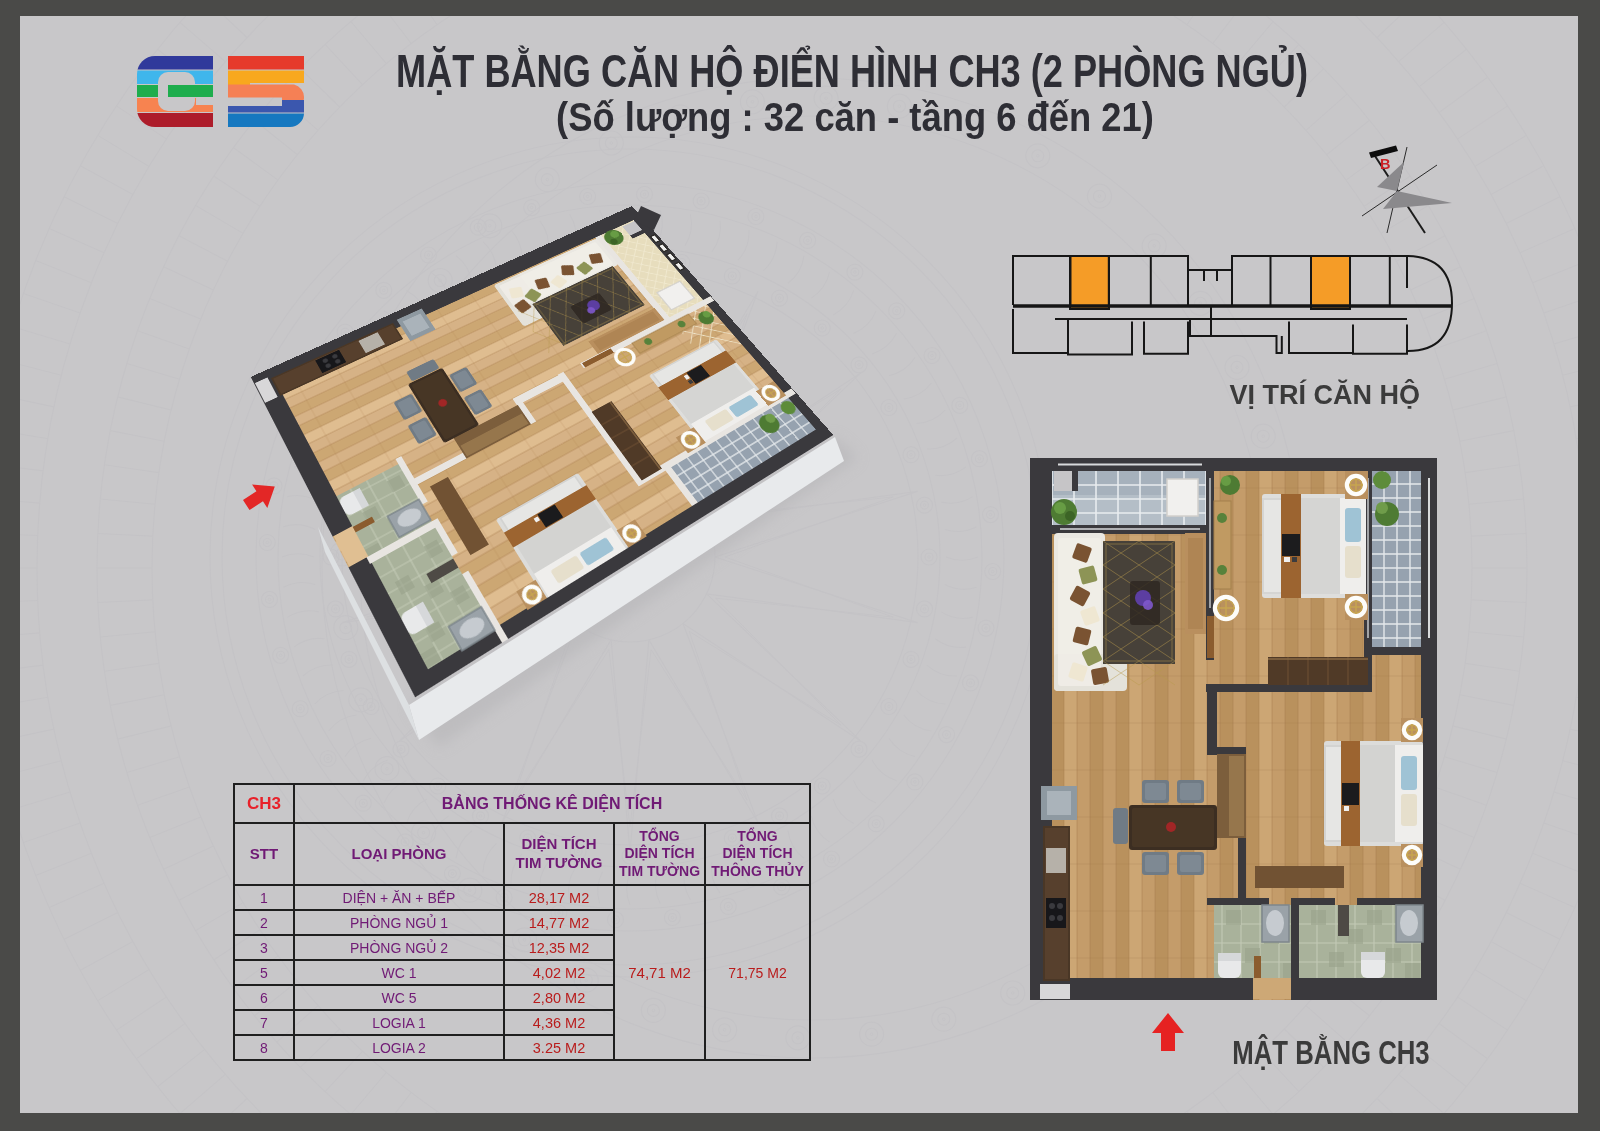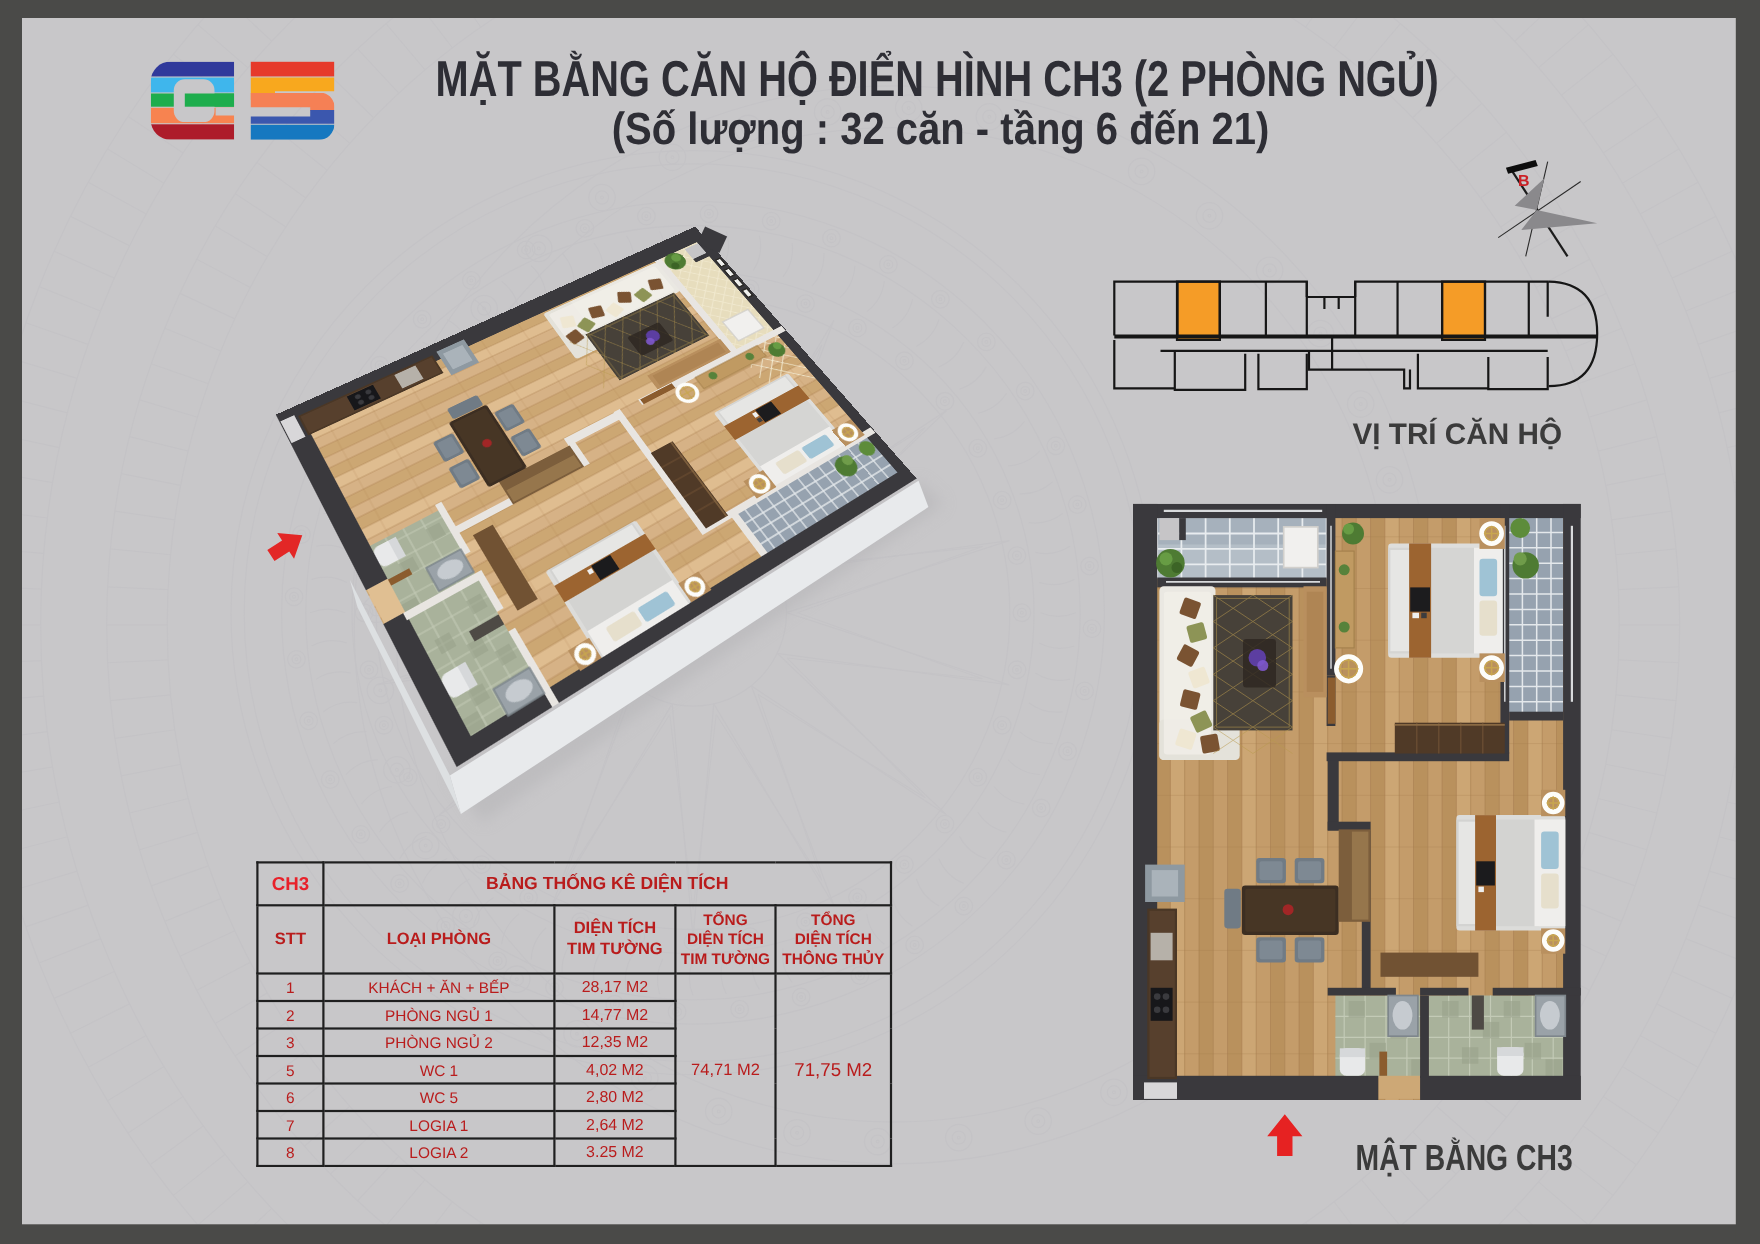--- a/index.html
+++ b/index.html
@@ -1,17 +1,17 @@
 <!DOCTYPE html>
 <html><head><meta charset="utf-8"><style>
 html,body{margin:0;padding:0;width:1600px;height:1131px;overflow:hidden;background:#c8c7c9;font-family:"Liberation Sans",sans-serif;}
 .abs{position:absolute;}
 #iso{position:absolute;left:0;top:0;width:550px;height:410px;transform-origin:0 0;transform:matrix3d(0.929994,-0.243175,0,0.00035528, 0.220566,0.479185,0,-0.00044468, 0,0,1,0, 244.0000,380.0000,0,1);}
 table.areas{border-collapse:collapse;table-layout:fixed;width:576px;height:276px;}
-table.areas td{border:2px solid #1f1f1f;text-align:center;vertical-align:middle;padding:0;color:#b91c1c;overflow:hidden;}
+table.areas td{border:2px solid #1f1f1f;text-align:center;vertical-align:middle;padding:0;color:#701a75;overflow:hidden;}
 table.areas td.val{color:#b91c1c;}
 .hd{font-weight:bold;font-size:15px;line-height:1.25;}
 .val{color:#dd4b44;font-size:14.5px;}
 .nm{font-size:14px;color:#242424;}
 </style></head><body>
 
 <svg class="abs" style="left:0;top:0;opacity:0.45;" width="1600" height="1131" viewBox="0 0 1600 1131">
     <polyline points="715.0,557.0 917.6,622.6 706.6,593.9" stroke="#c0bfc3" fill="none" stroke-width="1.2"></polyline>
     <polyline points="725.0,557.0 893.2,617.1 715.6,598.2" stroke="#c0bfc3" fill="none" stroke-width="1"></polyline>
     <polyline points="706.6,593.9 860.6,740.9 683.0,623.5" stroke="#c0bfc3" fill="none" stroke-width="1.2"></polyline>
@@ -1486,24 +1486,24 @@
         </tr>
 <tr style="height:62px">
           <td class="hd">STT</td>
           <td class="hd">LOẠI PHÒNG</td>
           <td class="hd">DIỆN TÍCH<br>TIM TƯỜNG</td>
           <td class="hd" style="font-size:14px;">TỔNG<br>DIỆN TÍCH<br>TIM TƯỜNG</td>
           <td class="hd" style="font-size:14px;">TỔNG<br>DIỆN TÍCH<br>THÔNG THỦY</td>
         </tr>
 <tr style="height:25px">
 <td class="nm">1</td>
-          <td class="nm">KHÁCH + ĂN + BẾP</td>
+          <td class="nm">DIỆN + ĂN + BẾP</td>
           <td class="val">28,17 M2</td>
 <td rowspan="7" class="val" style="font-size:15px;">74,71 M2</td>
-          <td rowspan="7" class="val" style="font-size:17px;">71,75 M2</td>
+          <td rowspan="7" class="val" style="font-size:14px;">71,75 M2</td>
 </tr>
 <tr style="height:25px">
 <td class="nm">2</td>
           <td class="nm">PHÒNG NGỦ 1</td>
           <td class="val">14,77 M2</td>
 </tr>
 <tr style="height:25px">
 <td class="nm">3</td>
           <td class="nm">PHÒNG NGỦ 2</td>
           <td class="val">12,35 M2</td>
@@ -1514,21 +1514,21 @@
           <td class="val">4,02 M2</td>
 </tr>
 <tr style="height:25px">
 <td class="nm">6</td>
           <td class="nm">WC 5</td>
           <td class="val">2,80 M2</td>
 </tr>
 <tr style="height:25px">
 <td class="nm">7</td>
           <td class="nm">LOGIA 1</td>
-          <td class="val">2,64 M2</td>
+          <td class="val">4,36 M2</td>
 </tr>
 <tr style="height:25px">
 <td class="nm">8</td>
           <td class="nm">LOGIA 2</td>
           <td class="val">3.25 M2</td>
 </tr>
 </tbody>
     </table>
   </div>
 

